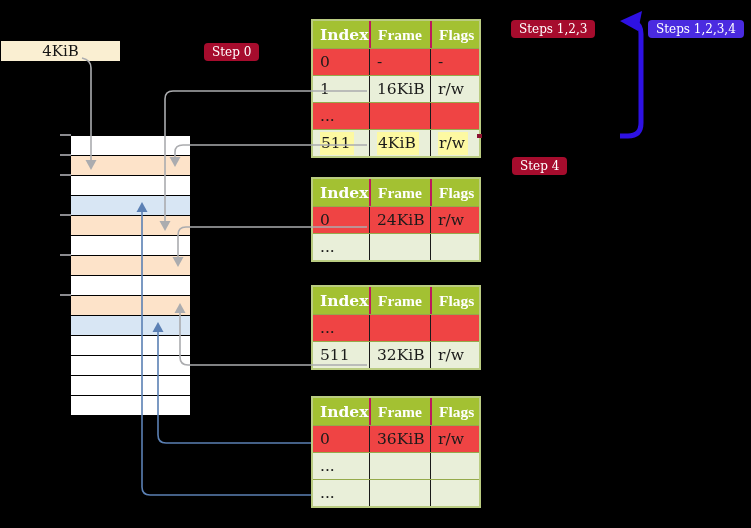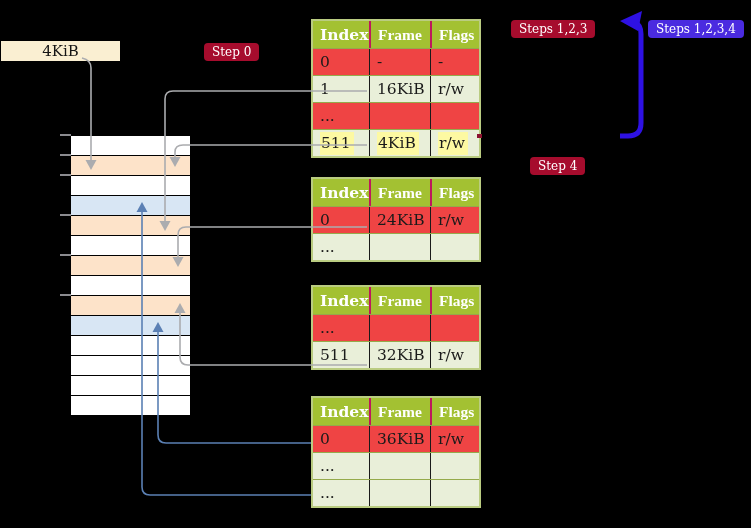--- a/index.html
+++ b/index.html
@@ -15,21 +15,21 @@
   
   .badge{
     position:absolute;height:16px;line-height:16px;padding:1px 8px;
     border-radius:4px;color:#fff;font-size:12px;white-space:nowrap;
   }
   .badge.red{background:#a60c2d;}
   .badge.blue{background:#4a2be0;}
   #badge-step0{left:204px;top:43px;}
   #badge-steps123{left:511px;top:20px;}
   #badge-steps1234{left:648px;top:20px;}
-  #badge-step4{left:530px;top:157px;}
+  #badge-step4{left:512px;top:157px;}
   
   .memory-strip{
     position:absolute;left:71px;top:135px;width:119px;height:281px;
     display:flex;flex-direction:column;z-index:1;
   }
   .mem-row{flex:1;border-bottom:1px solid #000;box-sizing:border-box;}
   .mem-row:first-child{border-top:1px solid #000;}
   .mem-white{background:#ffffff;}
   .mem-orange{background:#fde3c9;}
   .mem-blue{background:#d8e6f4;}

